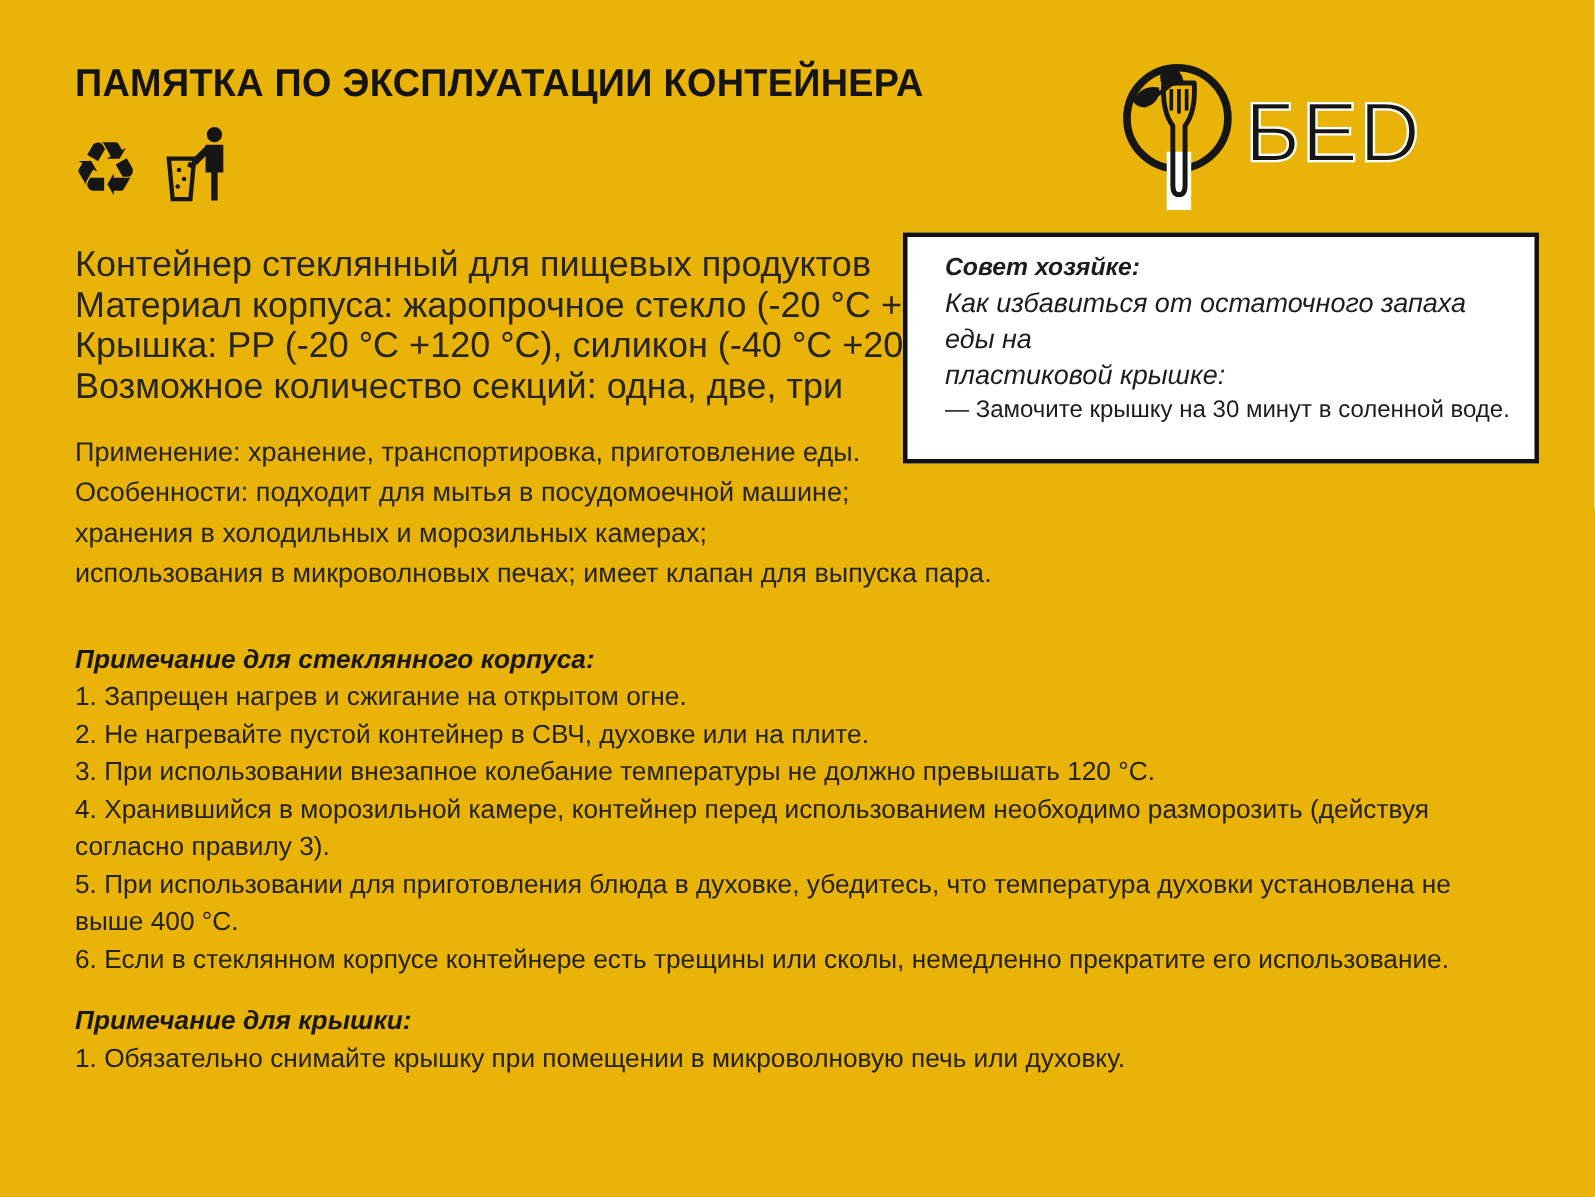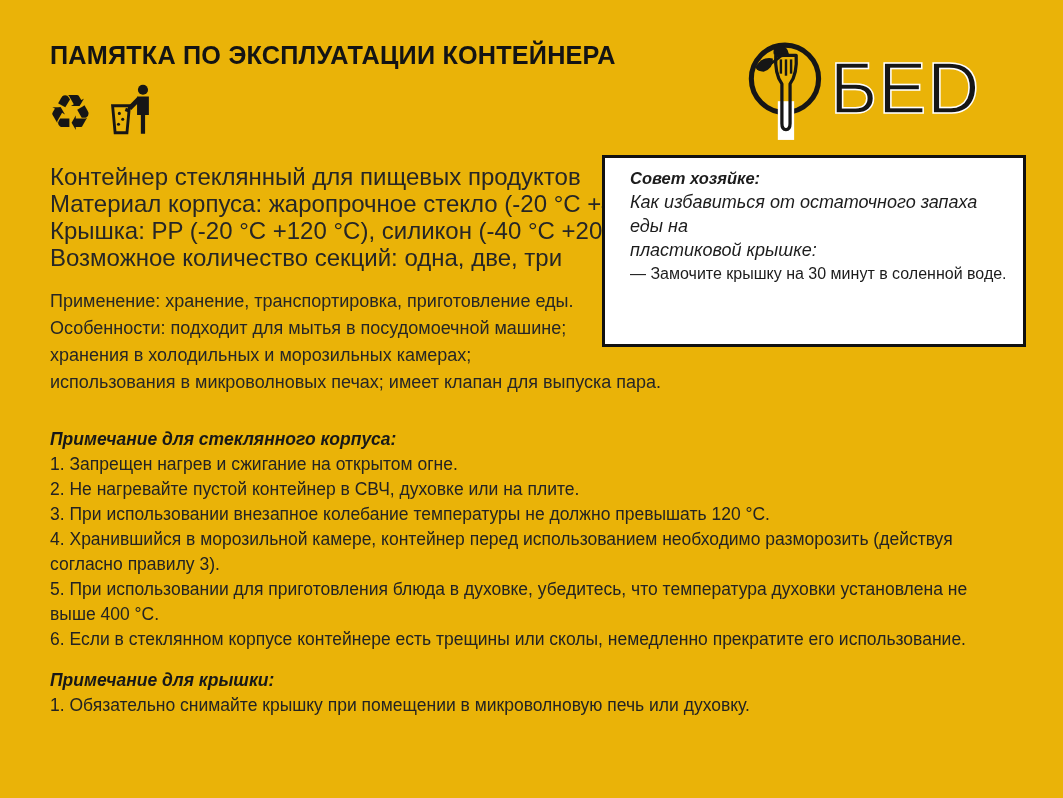--- a/index.html
+++ b/index.html
@@ -11,28 +11,28 @@
     position:absolute;left:50px;top:40px;margin:0;
     font-size:26px;font-weight:700;color:#141414;letter-spacing:.2px;
     transform:scaleX(.97);transform-origin:left top;white-space:nowrap;
   }
   .icons-row{position:absolute;left:48px;top:82px;display:flex;align-items:flex-end;gap:12px;}
   .recycle{font-family:"DejaVu Sans",sans-serif;font-size:50px;line-height:1;color:#161616;}
   .tidyman{display:block;}
   .logo{position:absolute;left:746px;top:38px;display:flex;align-items:flex-start;}
   .logo-icon{display:block;}
   .logo-text{
-    font-size:72px;line-height:100px;color:#161616;letter-spacing:1px;margin-left:2px;
+    font-size:56px;line-height:100px;color:#161616;letter-spacing:1px;margin-left:2px;
     -webkit-text-stroke:1.5px #ffffff;
   }
   .block{position:absolute;left:50px;margin:0;white-space:pre-line;}
   .intro{top:163px;width:640px;font-size:24px;line-height:27px;color:#262626;}
   .usage{top:288px;width:660px;font-size:18px;line-height:27px;color:#262626;}
   .tipbox{
-    position:absolute;left:602px;top:155px;width:424px;height:192px;box-sizing:border-box;
+    position:absolute;left:602px;top:155px;width:424px;height:154px;box-sizing:border-box;
     border:3px solid #111;padding:8px 10px 0 25px;background:#fff;
   }
   .tip-title{font-size:16.5px;line-height:24px;font-weight:700;font-style:italic;color:#1c1c1c;}
   .tip-subtitle{font-size:18px;line-height:24px;font-style:italic;color:#1c1c1c;white-space:pre-line;}
   .tip-item{font-size:16px;line-height:24px;color:#1c1c1c;white-space:pre-line;}
   .notes{position:absolute;left:50px;width:968px;font-size:17.5px;line-height:25px;color:#232323;}
   .notes-glass{top:427px;}
   .notes-lid{top:668px;}
   .notes-heading{font-weight:700;font-style:italic;color:#181818;}
   .note-item{white-space:pre-line;}

